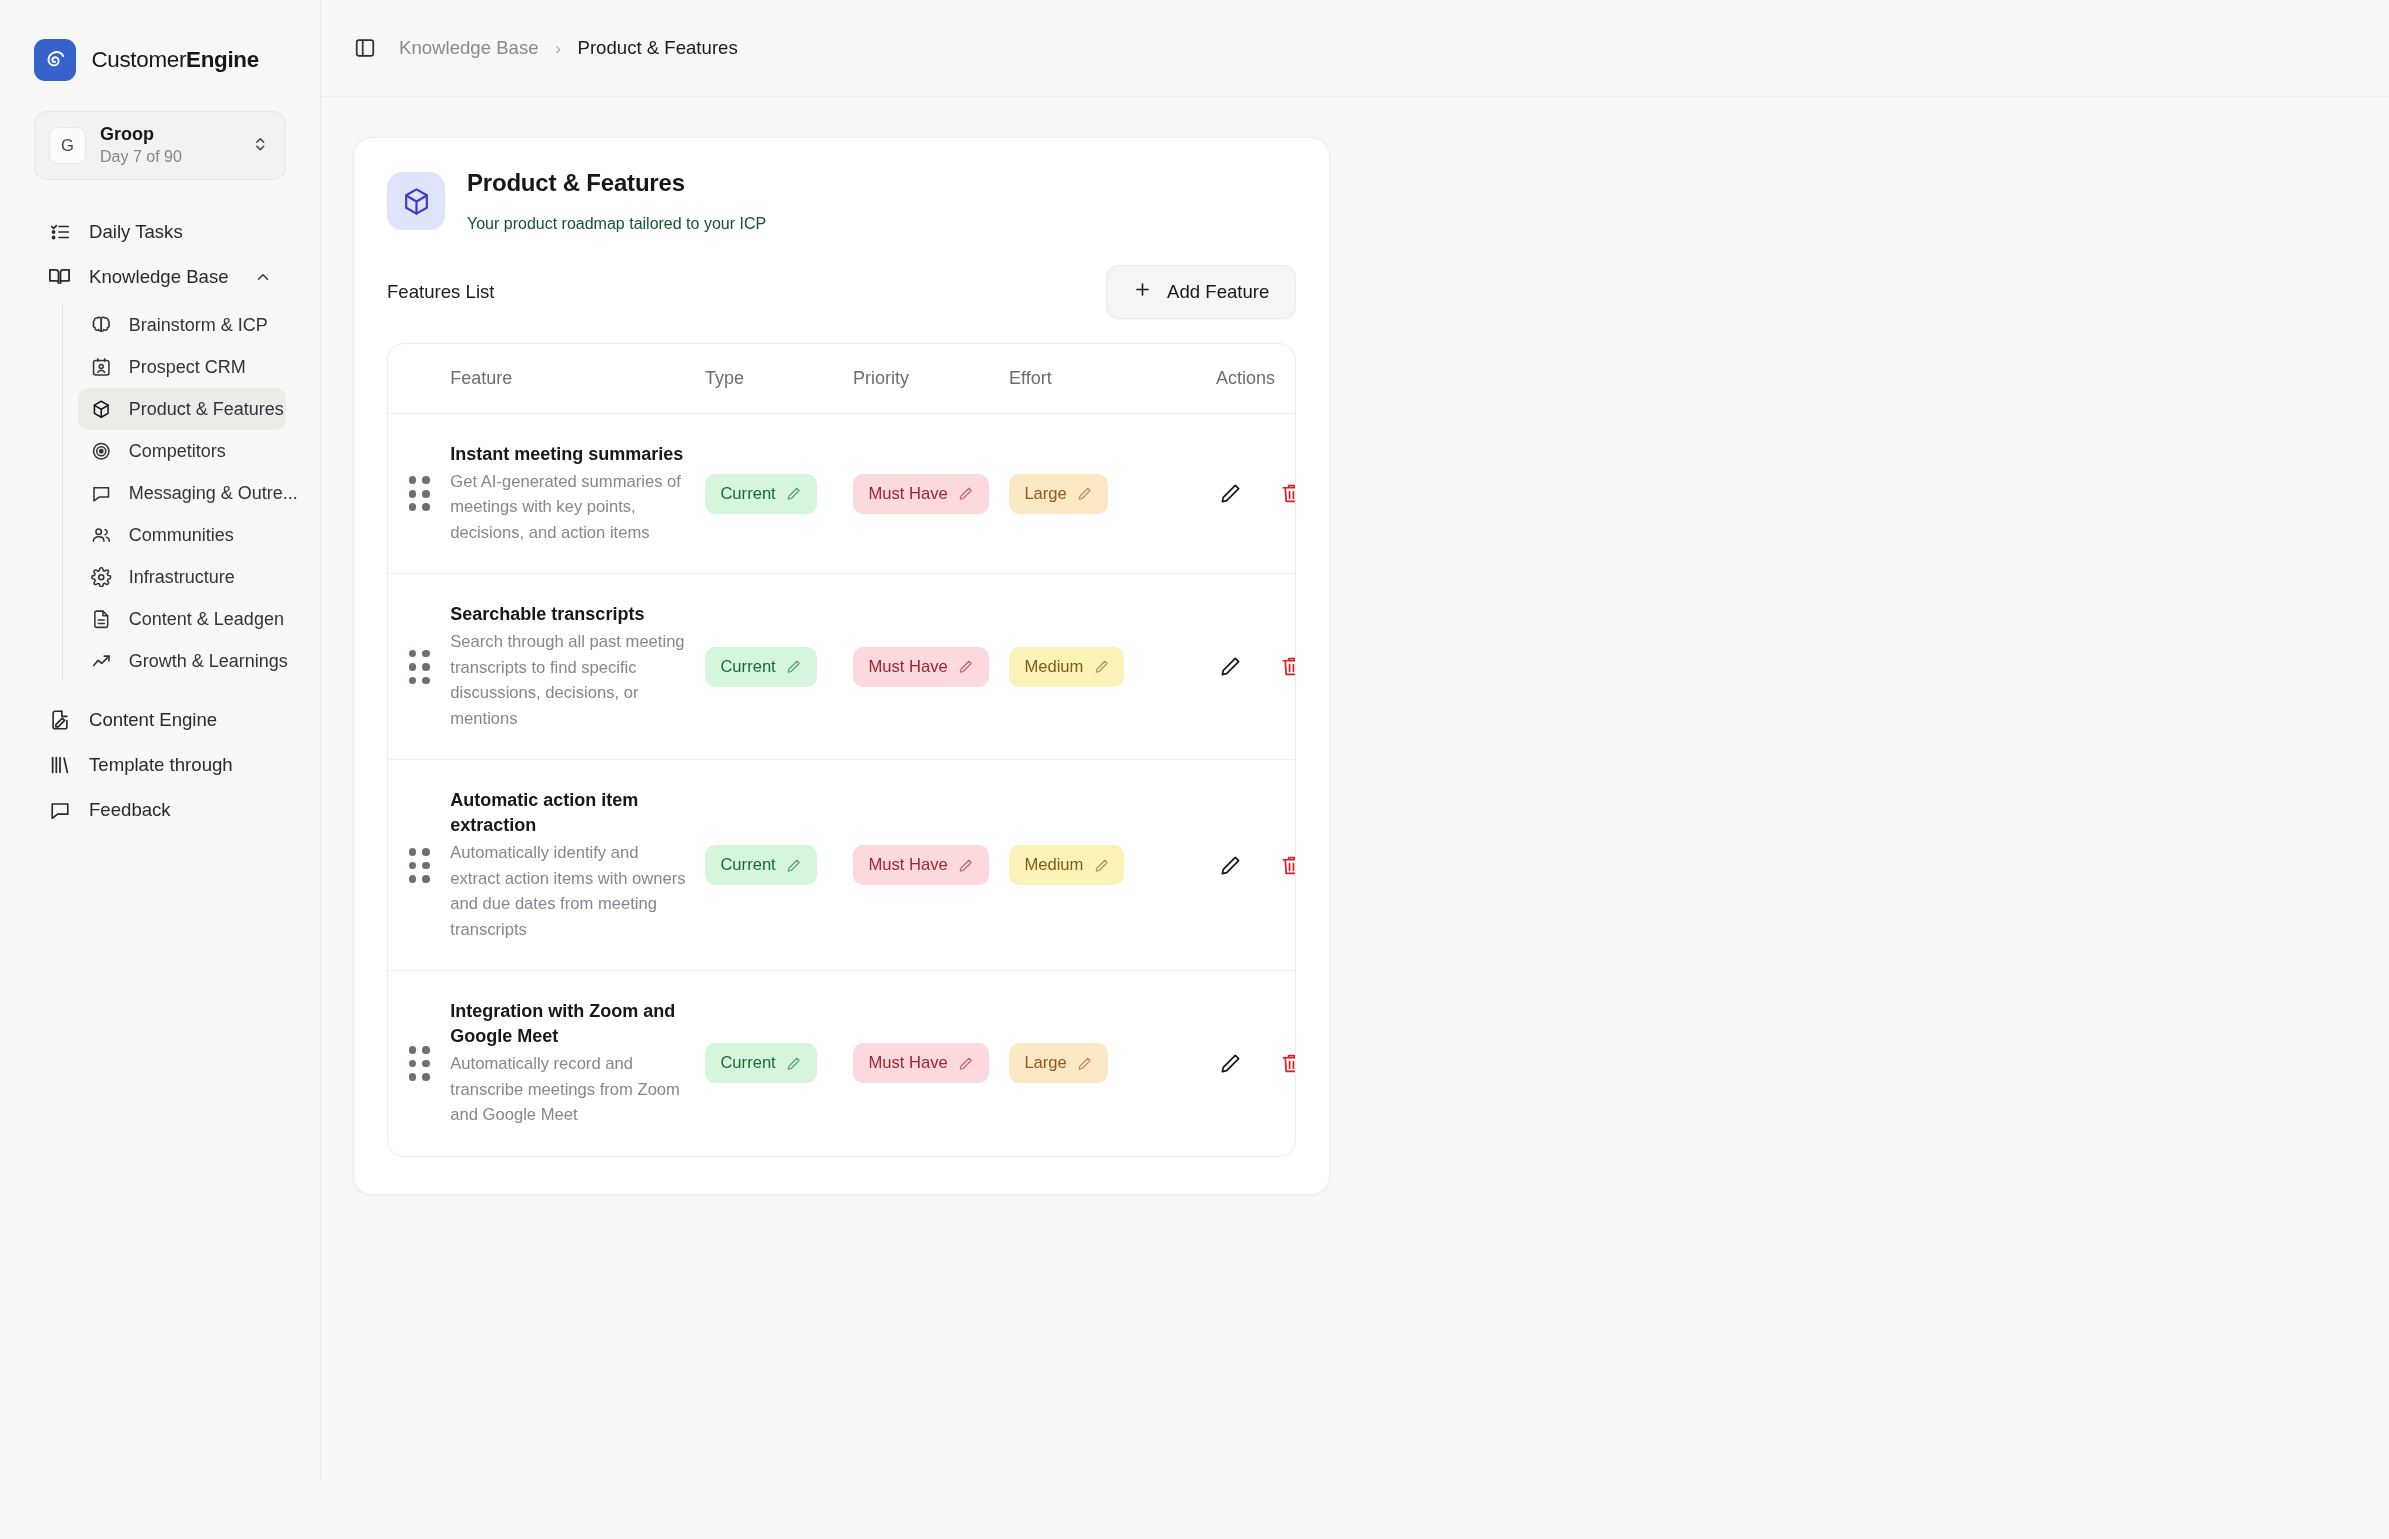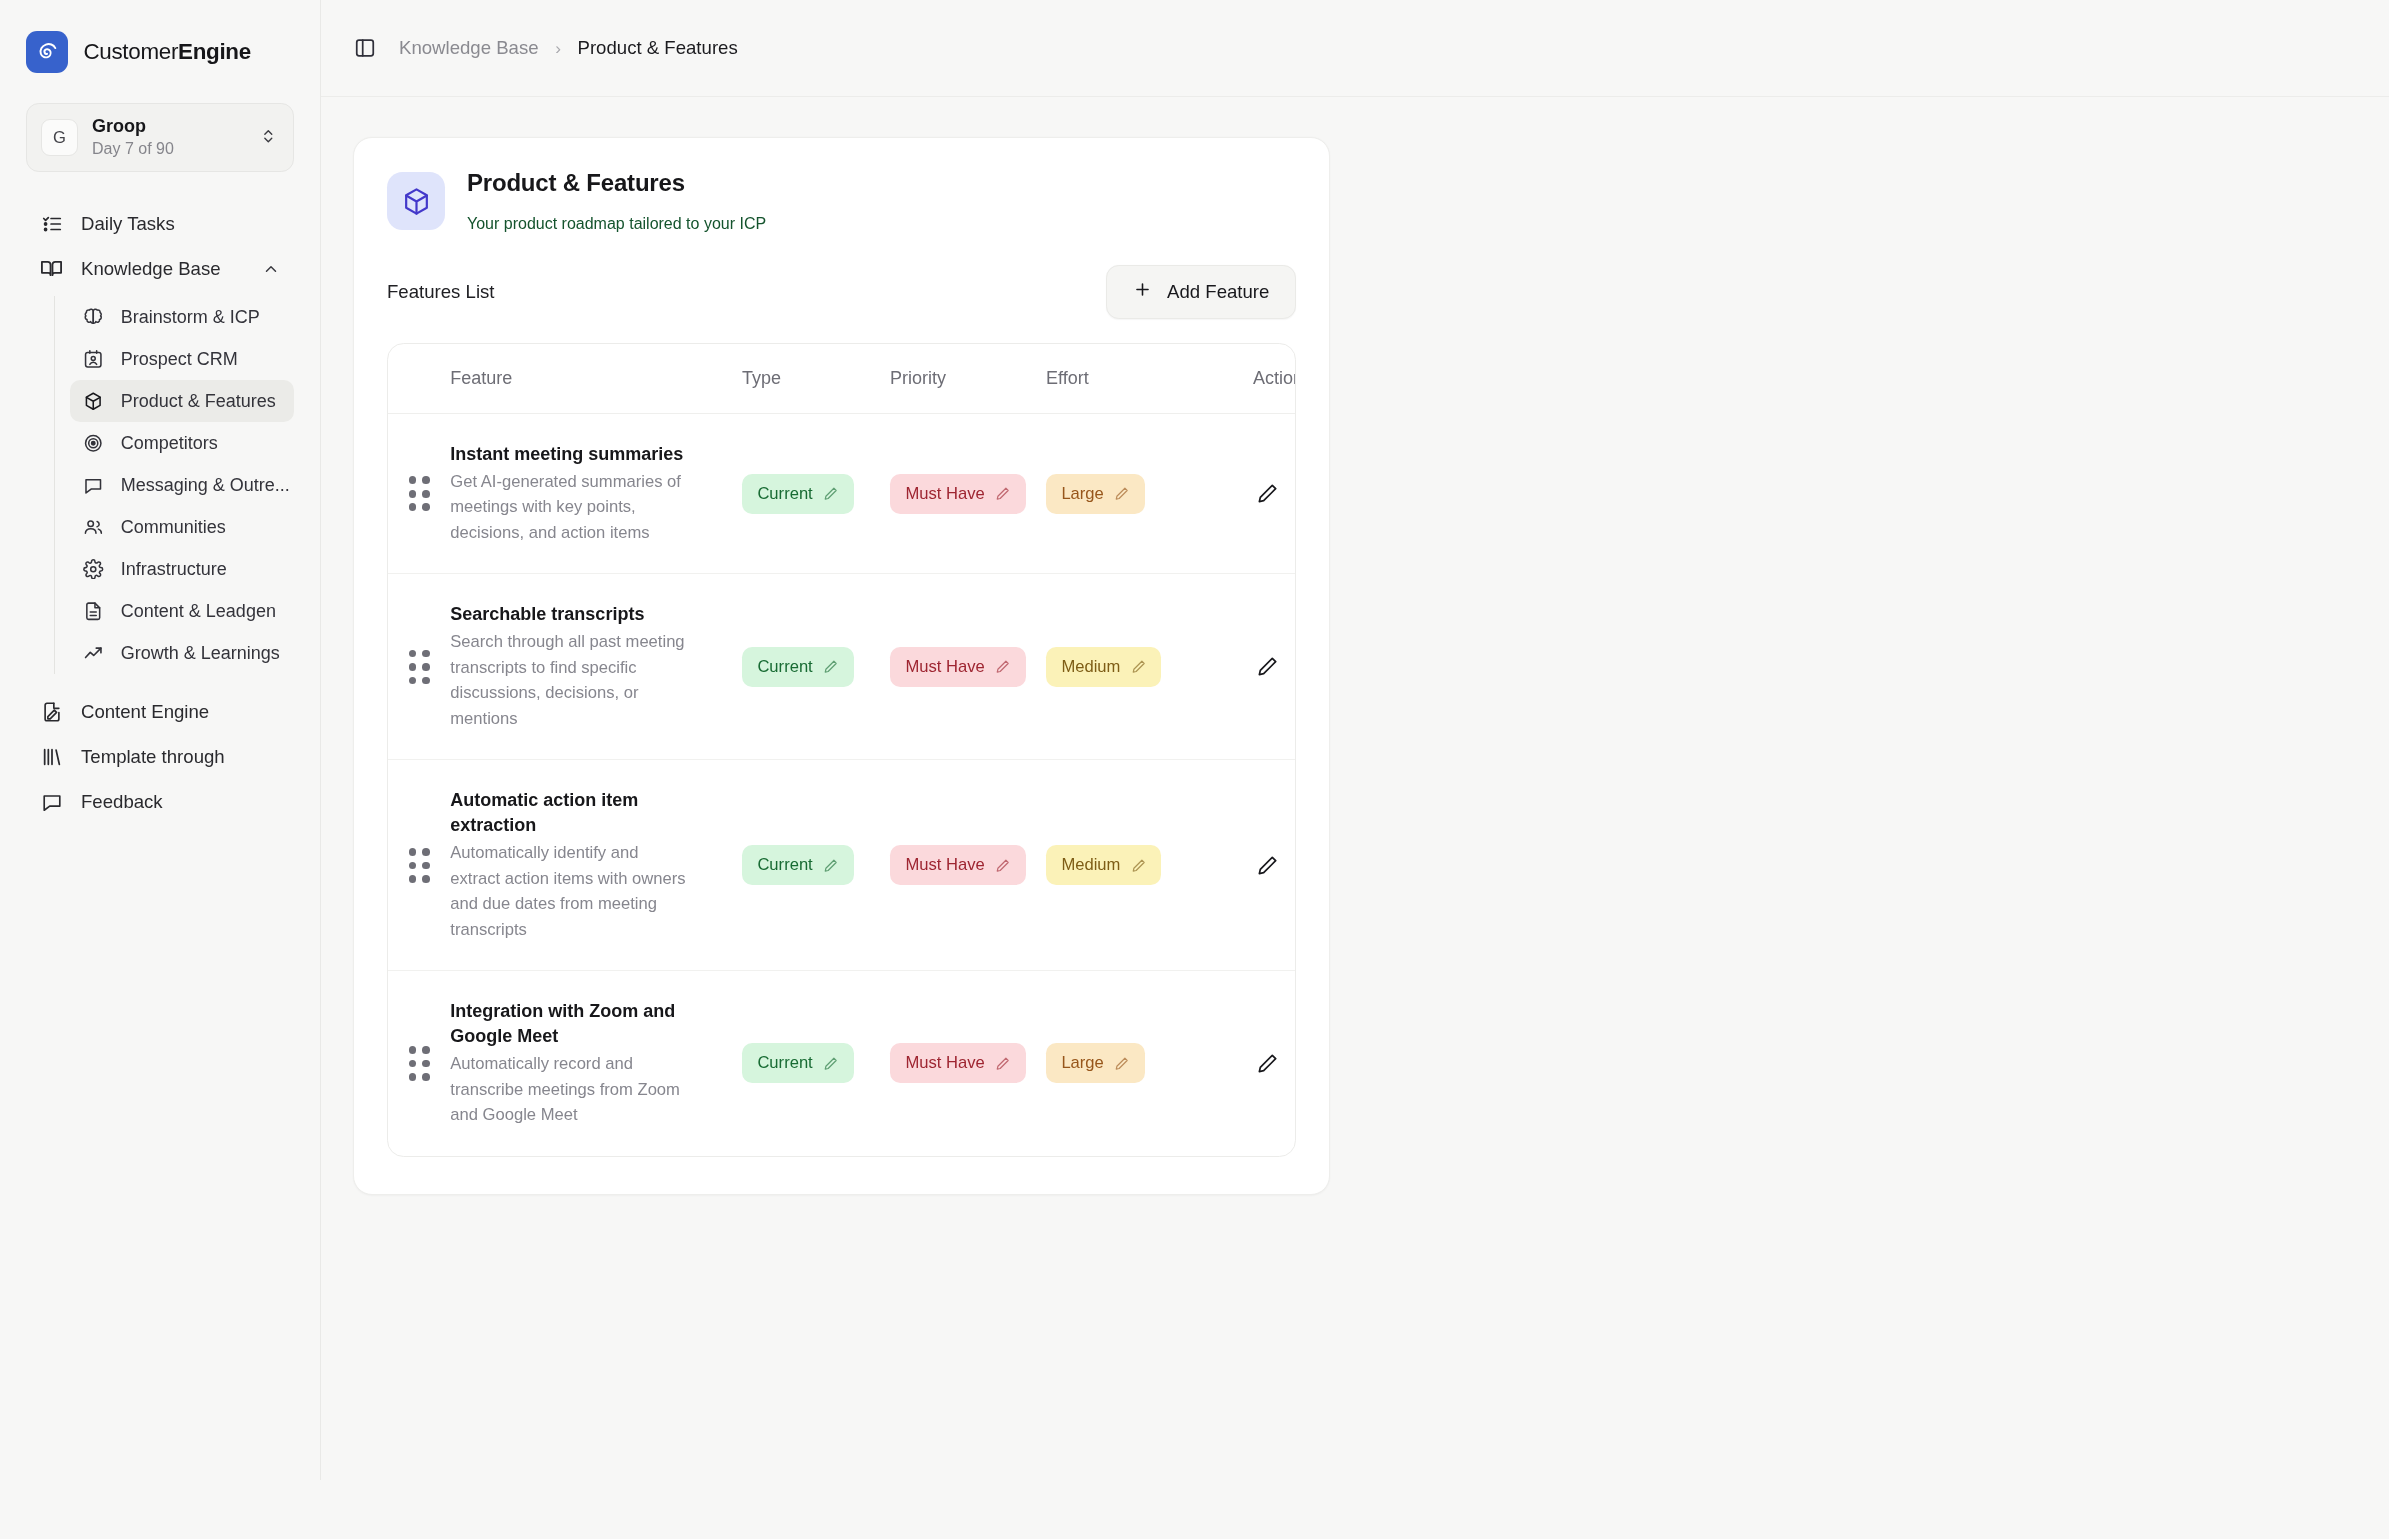--- a/index.html
+++ b/index.html
@@ -11,21 +11,21 @@
     overflow: hidden;
   }
   .app { display: flex; width: 2389px; height: 1540px; }
 
   
   .sidebar {
     width: 321px; height: 1480px;
     background: #f7f7f6;
     border-right: 1.3px solid #e9e9e7;
     flex: 0 0 321px;
-    padding: 4px;
+    padding: 12px;
   }
   .brand {
     display: flex; align-items: center; gap: 15.4px;
     padding: 24px 0 0 22px;
     height: 72px;
   }
   .brand-logo {
     width: 42px; height: 42px; border-radius: 11px;
     background: #3762cc;
     display: flex; align-items: center; justify-content: center;
@@ -143,21 +143,21 @@
   .thead {
     height: 70px; align-items: center;
     border-bottom: 1.3px solid #efefed;
     color: #6d6d75; font-size: 18px;
   }
   .tbody-row { border-bottom: 1.3px solid #f1f1ef; align-items: center; }
   .tbody-row:last-child { border-bottom: none; }
 
   .c-handle { flex: 0 0 61px; display: flex; align-items: center; justify-content: flex-start; padding-left: 20.5px; }
   .c-feature { flex: 0 0 256px; padding: 28px 19px 28px 1.3px; }
-  .c-type    { flex: 0 0 148px; display:flex; align-items:center;margin-left:37px; }
+  .c-type    { flex: 0 0 148px; display:flex; align-items:center; }
   .c-prio    { flex: 0 0 156px; display:flex; align-items:center; }
   .c-effort  { flex: 0 0 165px; display:flex; align-items:center; }
   .c-actions { flex: 1 1 auto; display:flex; align-items:center; gap: 32px; padding-left: 42px; }
 
   .thead .c-feature { padding: 0 19px 0 1.3px; }
 
   .feat-name { font-size: 18px; font-weight: 700; color: #17171a; line-height: 1.38; }
   .feat-desc { font-size: 16.6px; color: #86868e; line-height: 1.54; margin-top: 2px; }
 
   .badge {

